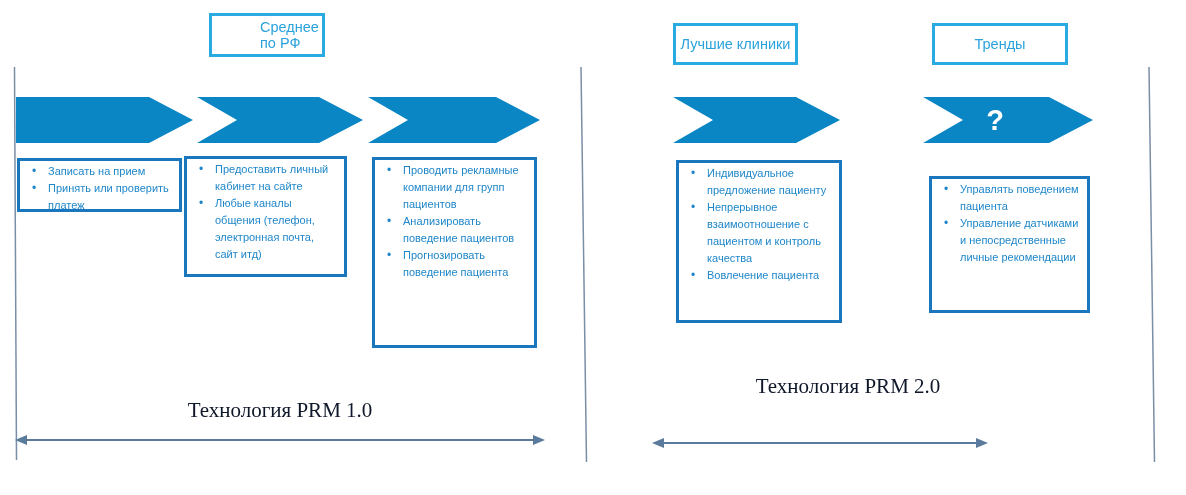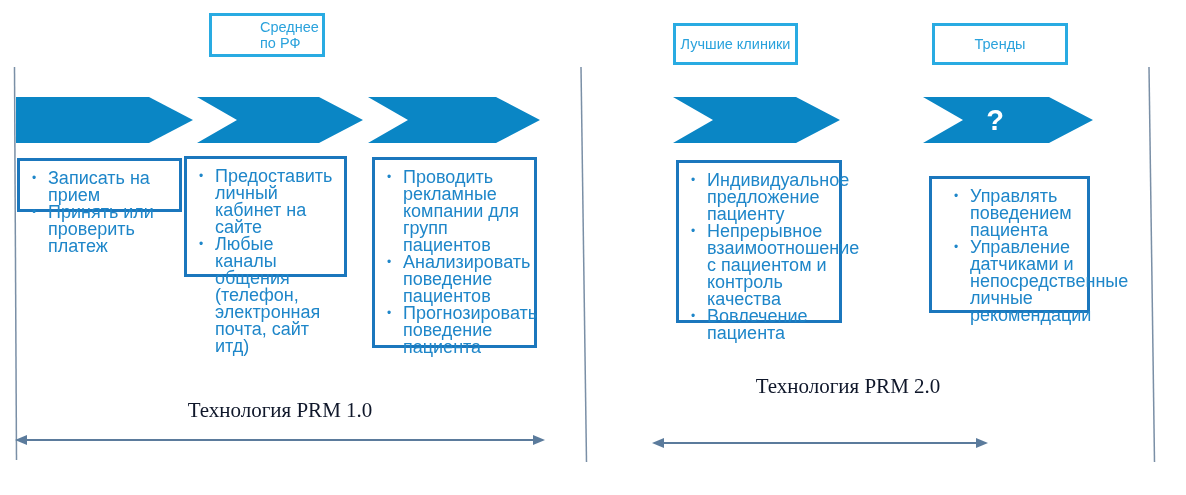--- a/index.html
+++ b/index.html
@@ -39,23 +39,23 @@
 
   
   .bbox {
     position:absolute;
     border:3px solid #1b77bd;
     background:#ffffff;
     box-sizing:border-box;
     color:#1e86c9;
   }
   .bbox ul {
-    margin:9px 4px 0 0; padding:0 4px 0 10px;
+    margin:2px 4px 0 0; padding:0 4px 0 10px;
     list-style:none;
-    font-size:18px; line-height:17px;
+    font-size:11px; line-height:17px;
   }
   .bbox li { position:relative; padding-left:18px; }
   .bbox li::before {
     content:"•"; position:absolute; left:2px; top:0;
     font-size:12px;
   }
 
   
   .sect-title {
     position:absolute;
@@ -107,21 +107,21 @@
   </div>
 
   <div class="bbox" style="left:676px; top:160px; width:166px; height:163px;">
     <ul>
       <li>Индивидуальное предложение пациенту</li>
       <li>Непрерывное взаимоотношение с пациентом и контроль качества</li>
       <li>Вовлечение пациента</li>
     </ul>
   </div>
 
-  <div class="bbox" style="left:929px; top:176px; width:161px; height:137px;padding-left:10px;">
+  <div class="bbox" style="left:929px; top:176px; width:161px; height:137px;">
     <ul>
       <li>Управлять поведением пациента</li>
       <li>Управление датчиками и непосредственные личные рекомендации</li>
     </ul>
   </div>
 
   <div class="sect-title" style="left:15px; top:398px; width:530px;">Технология PRM 1.0</div>
   <div class="sect-title" style="left:598px; top:374px; width:500px;">Технология PRM 2.0</div>
 
   <svg class="overlay" width="1186" height="495" viewBox="0 0 1186 495">

